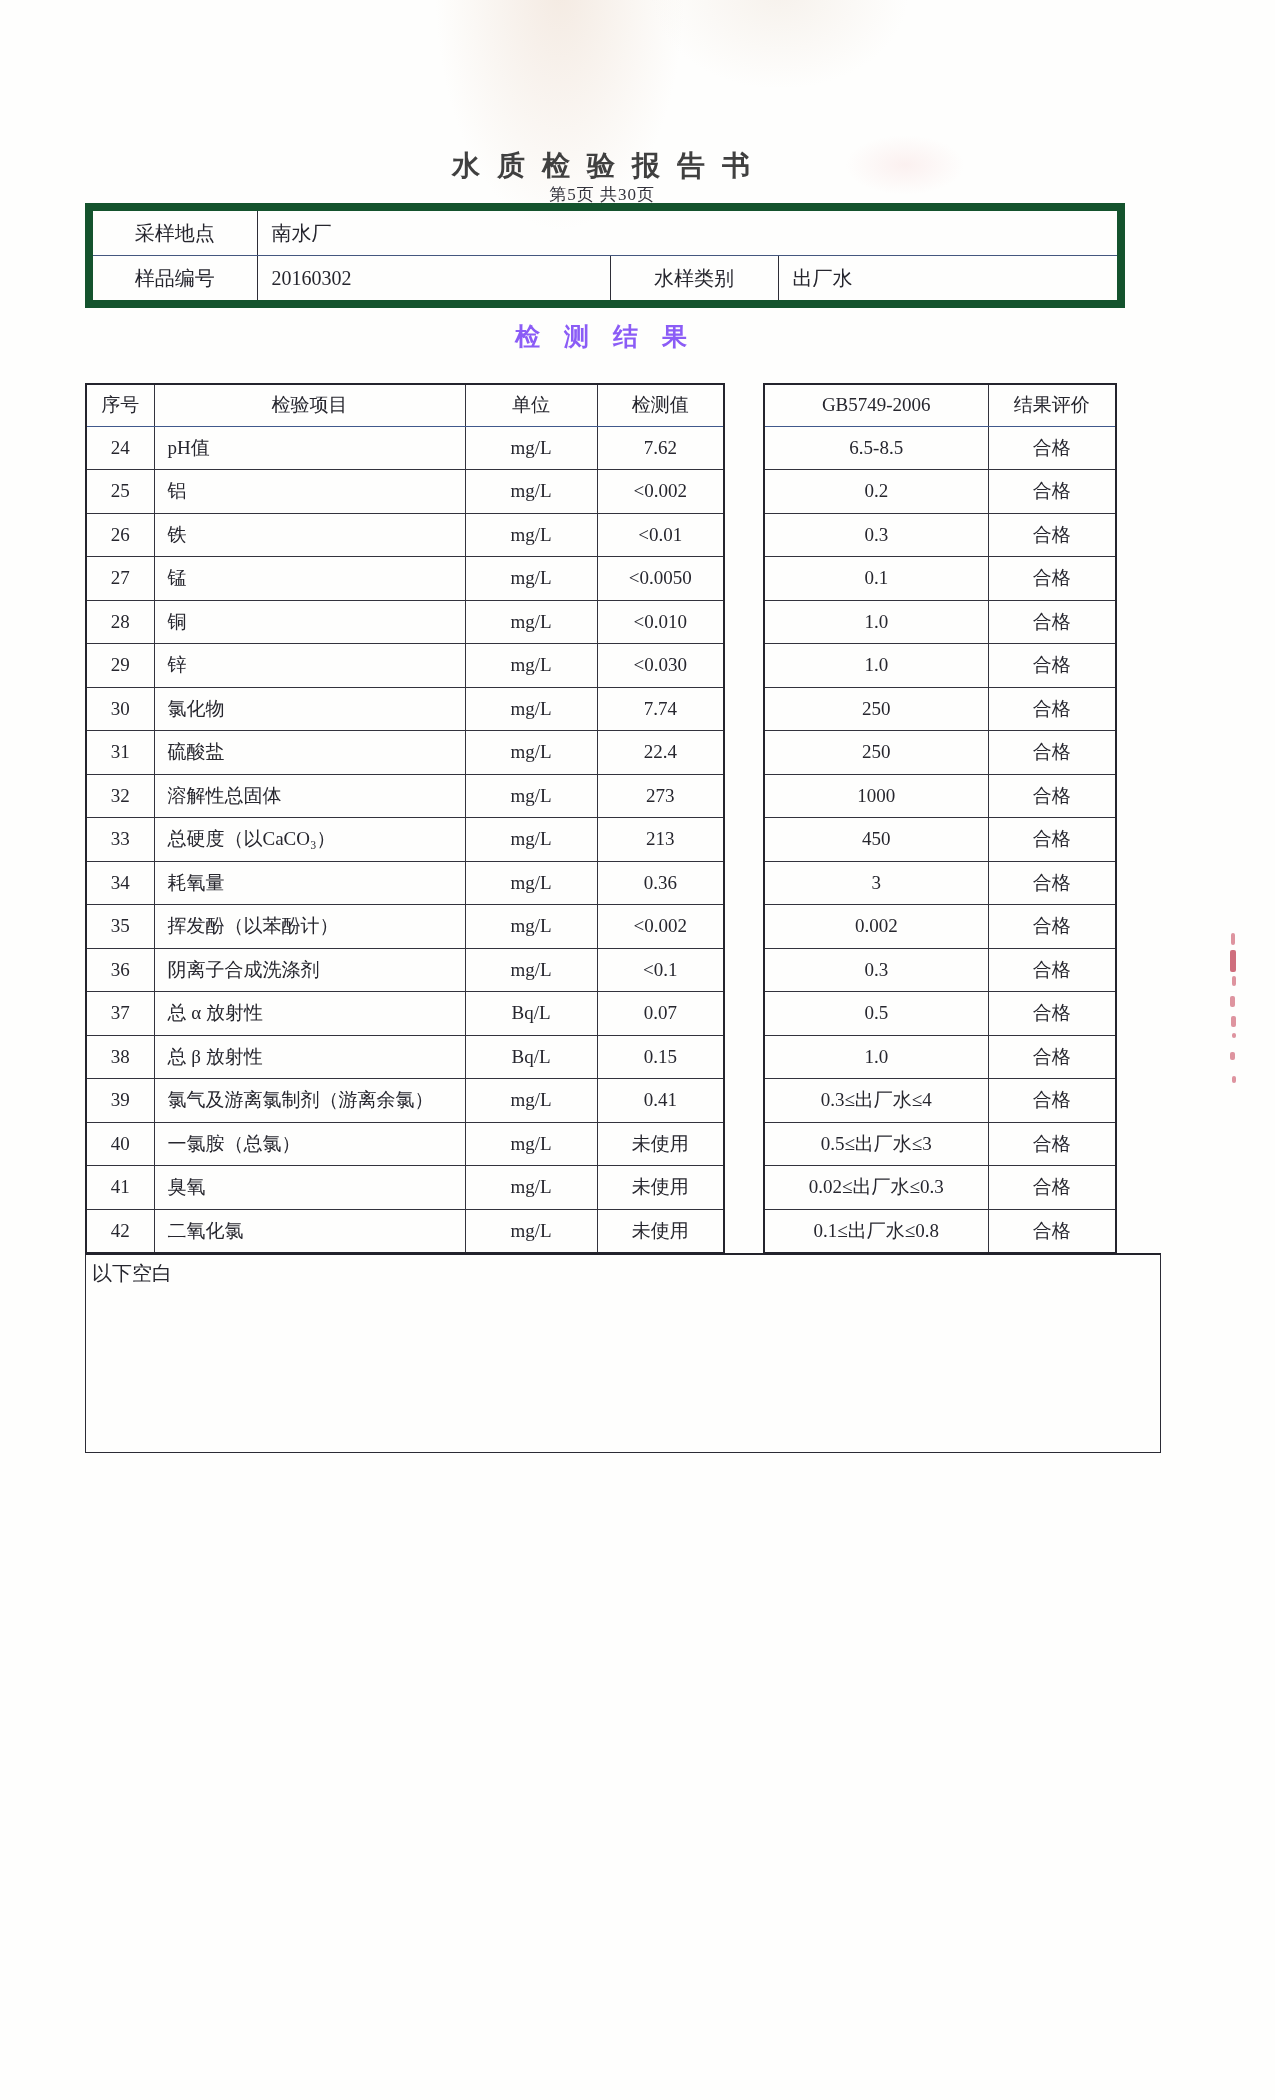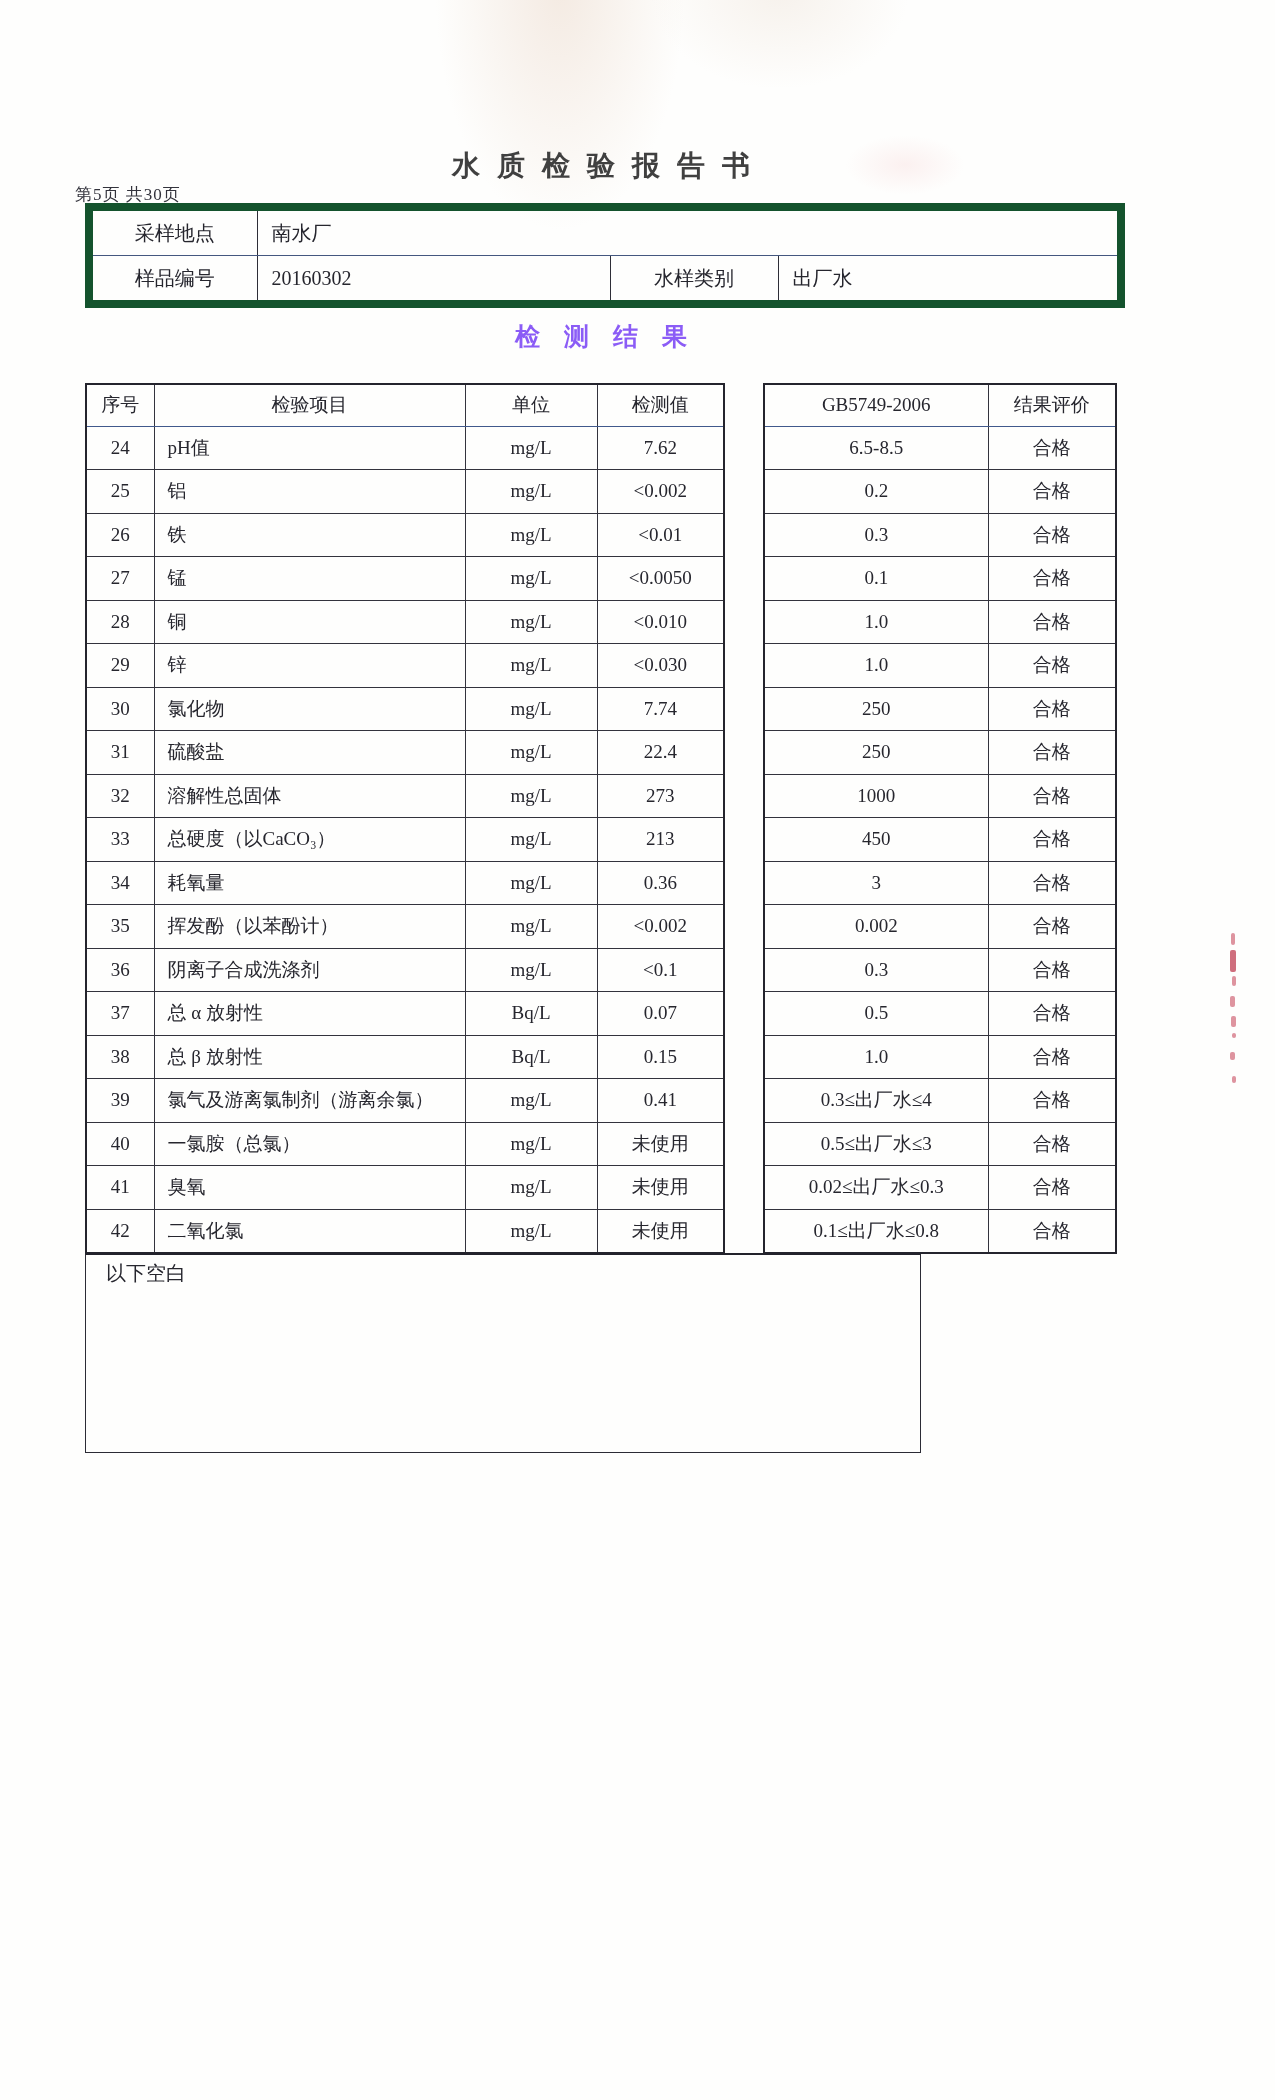--- a/index.html
+++ b/index.html
@@ -14,21 +14,21 @@
   .smudge.s2{left:650px;top:-30px;width:260px;height:120px;
     background:radial-gradient(ellipse at 50% 20%,rgba(233,219,205,0.35),rgba(233,219,205,0) 70%);}
   .smudge.s3{left:845px;top:135px;width:120px;height:60px;
     background:radial-gradient(ellipse,rgba(244,205,205,0.28),rgba(244,205,205,0) 70%);}
 
   .doc-title{
     position:absolute;left:85px;top:147px;width:1032px;text-align:center;
     font-size:28px;font-weight:700;letter-spacing:17px;text-indent:17px;color:#404040;
   }
   .page-info{
-    position:absolute;left:75px;top:183px;width:1030px;text-align:left;
+    position:absolute;left:87px;top:183px;width:1030px;text-align:center;
     font-size:17px;letter-spacing:1px;color:#33333c;
   }
 
   table{border-collapse:collapse;table-layout:fixed;}
 
   
   .sample-table{
     position:absolute;left:85px;top:203px;width:1032px;border:8px solid #14532d;
   }
   .sample-table td{
@@ -55,23 +55,23 @@
   .tbl thead tr{height:42px;}
   .tbl tbody tr{height:43.5px;margin-top:48px;}
   .tbl thead th{border-bottom-color:#41598c;}
   .tbl tbody tr:nth-child(3n+1) td{border-top-color:#4a5e8c;}
   .tbl tbody tr:nth-child(3n+2) td{border-top-color:#4a3c33;}
   .tbl td.item{text-align:left;padding-left:13px;}
   .gap-col{width:42px;height:870px;}
 
   
   .blank-box{
-    position:absolute;left:85px;top:1253px;width:836px;height:200px;
+    position:absolute;left:85px;top:1253px;width:1076px;height:200px;
     border:1.5px solid #2b2b35;border-top:2px solid #22222b;box-sizing:border-box;
-    font-size:20px;padding:5px 20px;
+    font-size:20px;padding:5px 6px;
   }
 
   
   .redmarks{position:absolute;left:1227px;top:930px;width:14px;height:165px;}
   .rm{position:absolute;background:rgba(194,60,82,0.55);border-radius:2px;filter:blur(0.5px);}
 </style>
 </head>
 <body>
 
 <div class="page">

